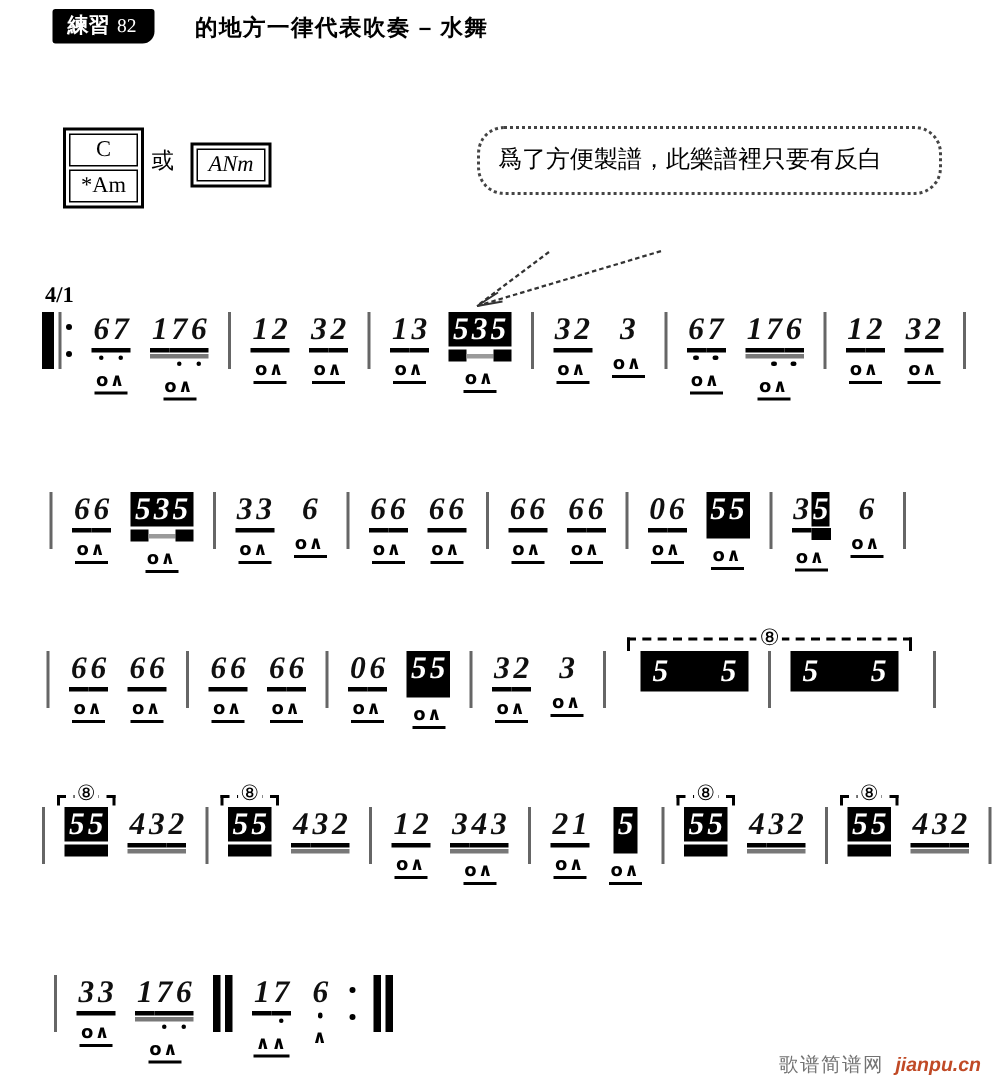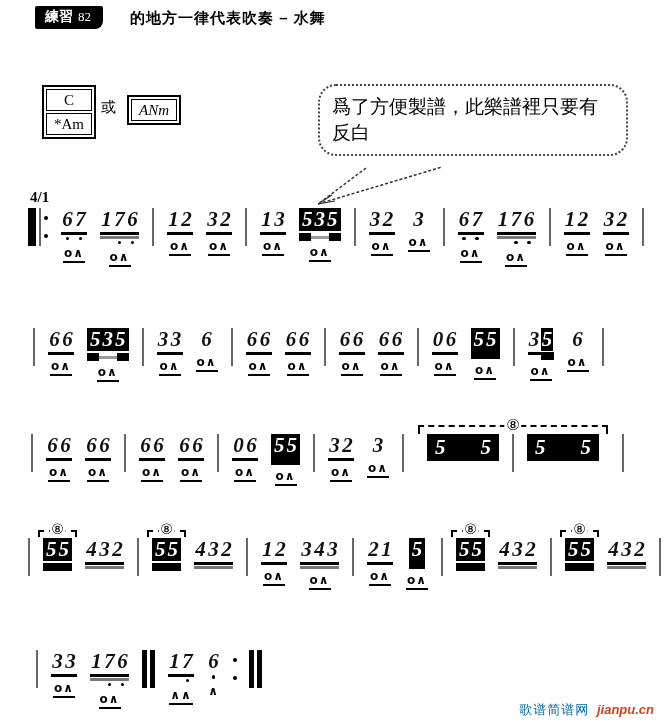--- a/index.html
+++ b/index.html
@@ -13,21 +13,21 @@
   
   .cboxwrap{position:absolute;border:2px solid #000;padding:2px;background:#fff;}
   .cbox1{left:42px;top:85px;}
   .cbox2{left:127px;top:95px;font-style:italic;}
   .ccell{border:1.5px solid #000;padding:0 6px;text-align:center;
          font-family:"Liberation Serif",serif;font-size:15px;line-height:20px;min-width:32px;}
   .ccell+.ccell{margin-top:2px;}
   .orlabel{position:absolute;left:101px;top:98px;font-size:15px;}
   
   .bubble{position:absolute;left:318px;top:84px;width:282px;border:2px dotted #444;
-          border-radius:18px;padding:8px 12px;font-size:19px;line-height:26px;background:#fff;}
+          border-radius:18px;padding:8px 12px;font-size:16px;line-height:26px;background:#fff;}
   .tailsvg{position:absolute;left:280px;top:142px;}
   
   .timesig{position:absolute;left:30px;top:189px;font-family:"Liberation Serif",serif;
            font-size:15px;font-weight:bold;}
   
   .score{position:absolute;left:0;top:0;width:666px;height:724px;}
   .system{position:absolute;display:flex;align-items:flex-start;gap:13px;}
   .grp{display:flex;flex-direction:column;align-items:center;}
   .noterow{display:flex;}
   .note{width:13px;display:flex;justify-content:center;}
@@ -69,21 +69,21 @@
   .bracket8{position:relative;display:flex;align-items:flex-start;gap:13px;
             padding:14px 10px 0 10px;}
   .bracket8::before{content:"";position:absolute;left:1px;right:1px;top:5px;
                     border-top:2px dashed #000;}
   .bk-tl{position:absolute;left:1px;top:5px;width:2px;height:9px;background:#000;}
   .bk-tr{position:absolute;right:1px;top:5px;width:2px;height:9px;background:#000;}
   .bk-badge{position:absolute;left:50%;transform:translateX(-50%);top:-4px;background:#fff;
             padding:0 2px;font-size:15px;line-height:18px;font-family:"DejaVu Sans",sans-serif;}
   
   .footer{position:absolute;top:701px;right:12px;font-size:13px;}
-  .footer .site{color:#0369a1;letter-spacing:1px;}
+  .footer .site{color:#737373;letter-spacing:1px;}
   .footer .domain{color:#C04A26;font-style:italic;font-weight:bold;margin-left:4px;}
 </style>
 </head>
 <body>
 
 <div class="page">
 
   <div class="badge">
     <span>練習</span><span class="num">82</span>
   </div>

